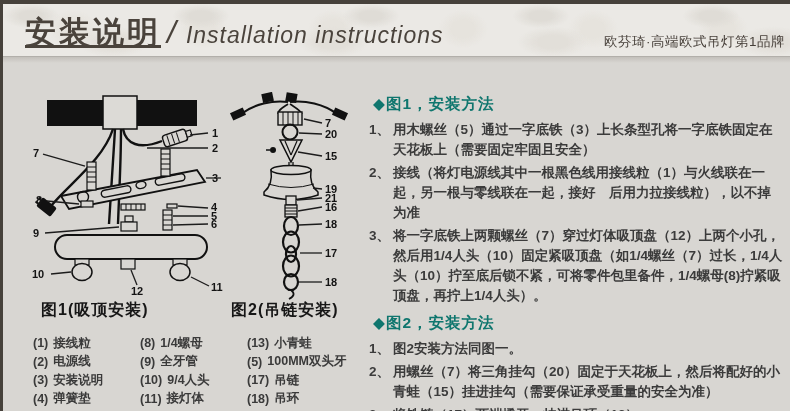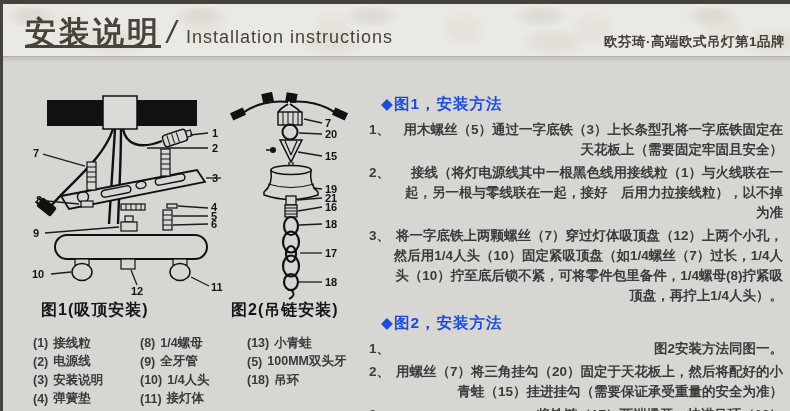--- a/index.html
+++ b/index.html
@@ -17,22 +17,22 @@
     background-image:
       radial-gradient(ellipse 46px 20px at 28px 12px, #dfdcd6 25%, rgba(0,0,0,0) 62%),
       radial-gradient(ellipse 60px 26px at 110px 38px, #e2dfd9 25%, rgba(0,0,0,0) 60%),
       radial-gradient(ellipse 38px 30px at 70px 25px, #e6e3dd 30%, rgba(0,0,0,0) 65%);
     background-size:170px 52px, 220px 52px, 130px 52px;
     border-bottom:1px solid #b2afaa;
   }
   .title-group{position:absolute; left:22px; top:8px; white-space:nowrap;}
   .title-zh{font-size:31px; font-weight:bold; color:#4a433c; letter-spacing:3px;text-decoration:underline;}
   .title-sep{font-size:32px; font-style:italic; color:#4a433c; margin:0 10px 0 6px; font-weight:normal;}
-  .title-en{font-size:18px; color:#4a433c; letter-spacing:1px;}
-  .brand{position:absolute; right:5px; bottom:5px; font-size:13.5px; font-weight:bold; color:#453e38; letter-spacing:0.5px;}
+  .title-en{font-size:23px; font-style:italic; color:#4a433c; letter-spacing:1px;}
+  .brand{position:absolute; right:5px; bottom:5px; font-size:13.5px; font-weight:normal; color:#453e38; letter-spacing:0.5px;}
   .header-shade{height:6px; background:linear-gradient(#c3c0bb,#d8d6d2); border:0;}
   
   .content{position:absolute; left:0; top:58px; right:0; bottom:0;}
   .diagram{position:absolute;}
   .diagram1{left:22px; top:30px;}
   .diagram2{left:225px; top:30px;}
   .caption{position:absolute; font-size:16px; font-weight:bold; color:#161616; letter-spacing:1px;}
   .cap1{left:38px; top:238px; width:170px;}
   .cap2{left:228px; top:238px; width:130px;}
   svg text{font-family:"Liberation Sans","DejaVu Sans",sans-serif; font-size:11px; font-weight:bold; fill:#141414;}
@@ -40,25 +40,25 @@
   .parts-list{
     position:absolute; left:30px; top:272px;
     display:grid; grid-template-columns:107px 107px 130px;
     grid-template-rows:repeat(4,18.5px); grid-auto-flow:column;
     font-size:12.5px; font-weight:bold; color:#3a3a3a; white-space:nowrap;
   }
   .part{display:flex; align-items:center;}
   .pnum{margin-right:5px;}
   
   .instructions{position:absolute; left:366px; top:32px; width:414px; color:#3b3b3b;}
-  .sec-heading{font-size:15.5px; font-weight:bold; color:#1d4ed8; margin:0 0 5px 12px; letter-spacing:1px;}
+  .sec-heading{font-size:15.5px; font-weight:bold; color:#0f766e; margin:0 0 5px 4px; letter-spacing:1px;}
   .sec2 .sec-heading{margin-top:7px;}
   .step{display:flex; font-size:13.5px; font-weight:600; line-height:20px; margin-bottom:3px;}
   .step-num{flex:0 0 24px;}
-  .step-text{flex:1;text-align:right;}
+  .step-text{flex:1;}
 </style>
 </head>
 <body>
 
 <div class="page">
 
   <div class="header">
     <div class="title-group">
       <span class="title-zh">安装说明</span><span class="title-sep">/</span><span class="title-en">Installation instructions</span>
     </div>
@@ -278,33 +278,37 @@
       <span class="part">
           <span class="pnum">(8)</span>
           <span class="pname">1/4螺母</span>
         </span>
       <span class="part">
           <span class="pnum">(9)</span>
           <span class="pname">全牙管</span>
         </span>
       <span class="part">
           <span class="pnum">(10)</span>
-          <span class="pname">1/4人头</span>
+          <span class="pname">9/4人头</span>
         </span>
       <span class="part">
           <span class="pnum">(11)</span>
           <span class="pname">接灯体</span>
         </span>
       <span class="part">
           <span class="pnum">(13)</span>
           <span class="pname">小青蛙</span>
         </span>
       <span class="part">
           <span class="pnum">(5)</span>
           <span class="pname">100MM双头牙</span>
+        </span>
+      <span class="part">
+          <span class="pnum">(17)</span>
+          <span class="pname">吊链</span>
         </span>
       <span class="part">
           <span class="pnum">(18)</span>
           <span class="pname">吊环</span>
         </span>
     </div>
 
     <div class="instructions">
       <div class="sec1">
         <div class="sec-heading">◆图1，安装方法</div>

